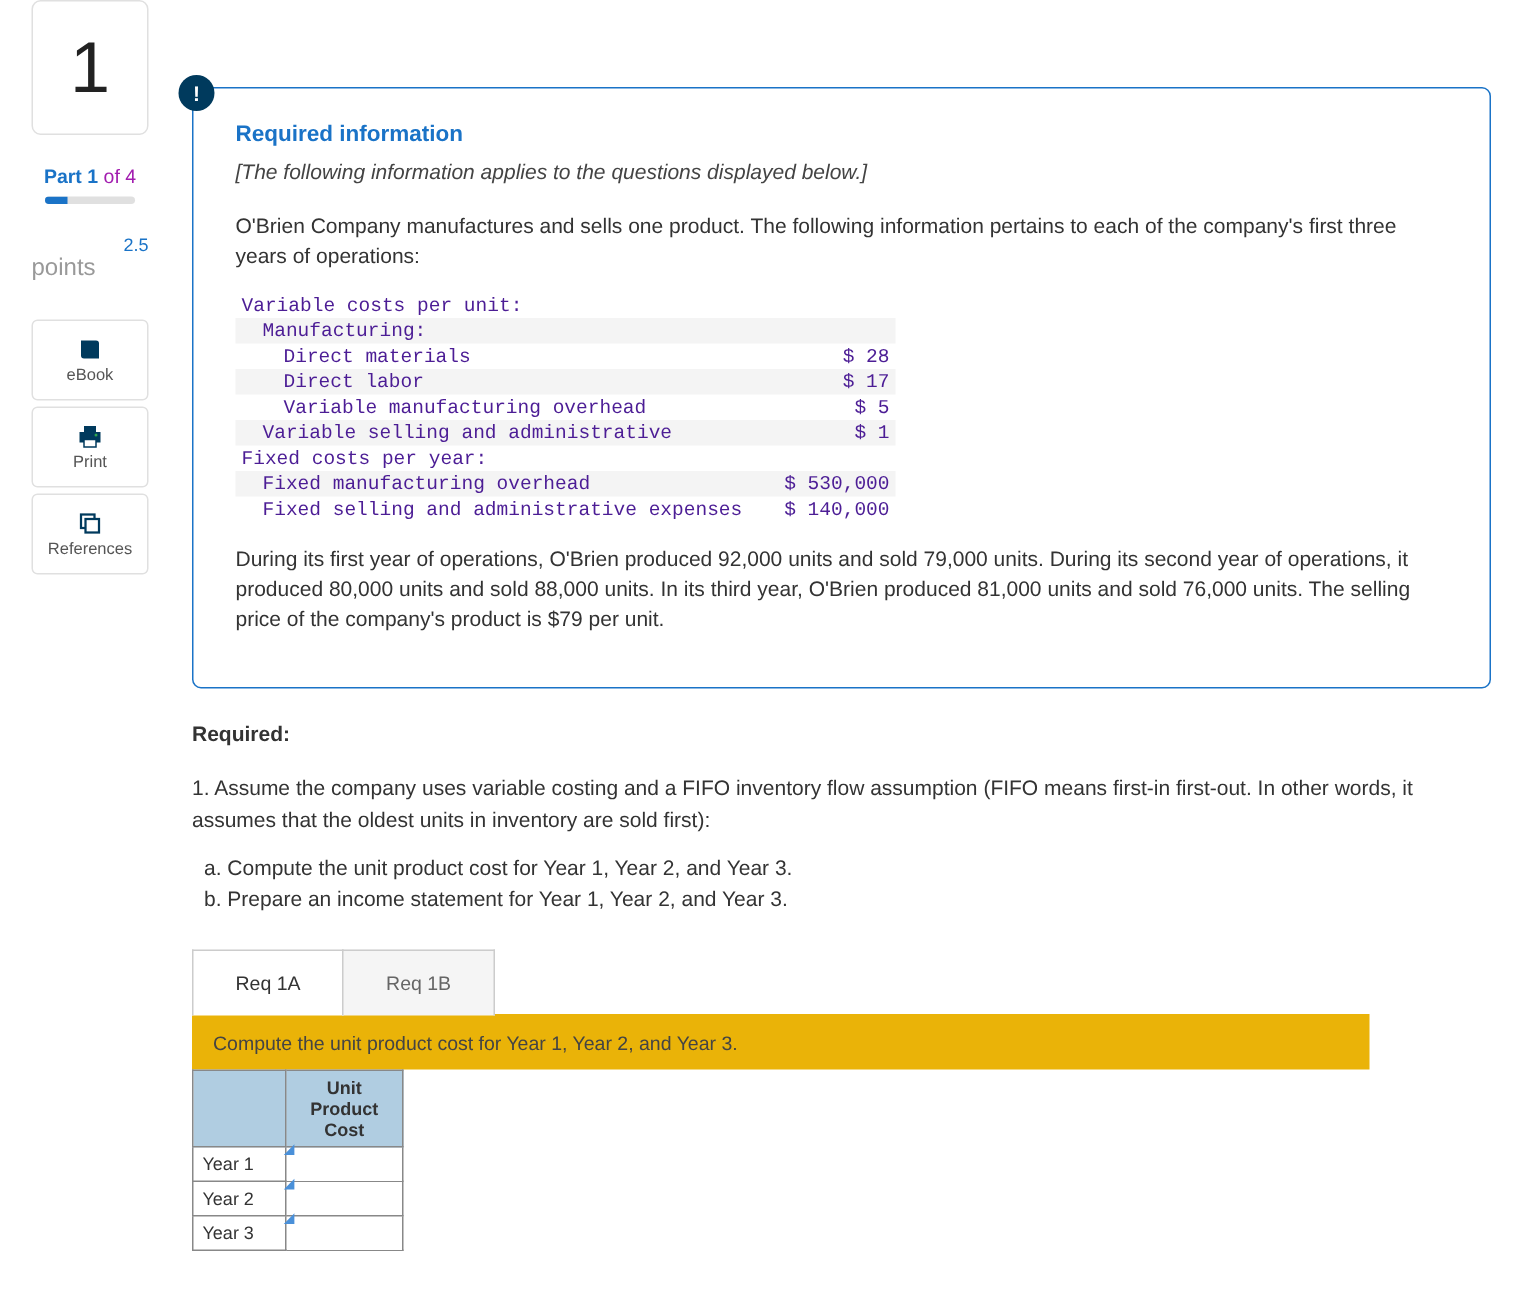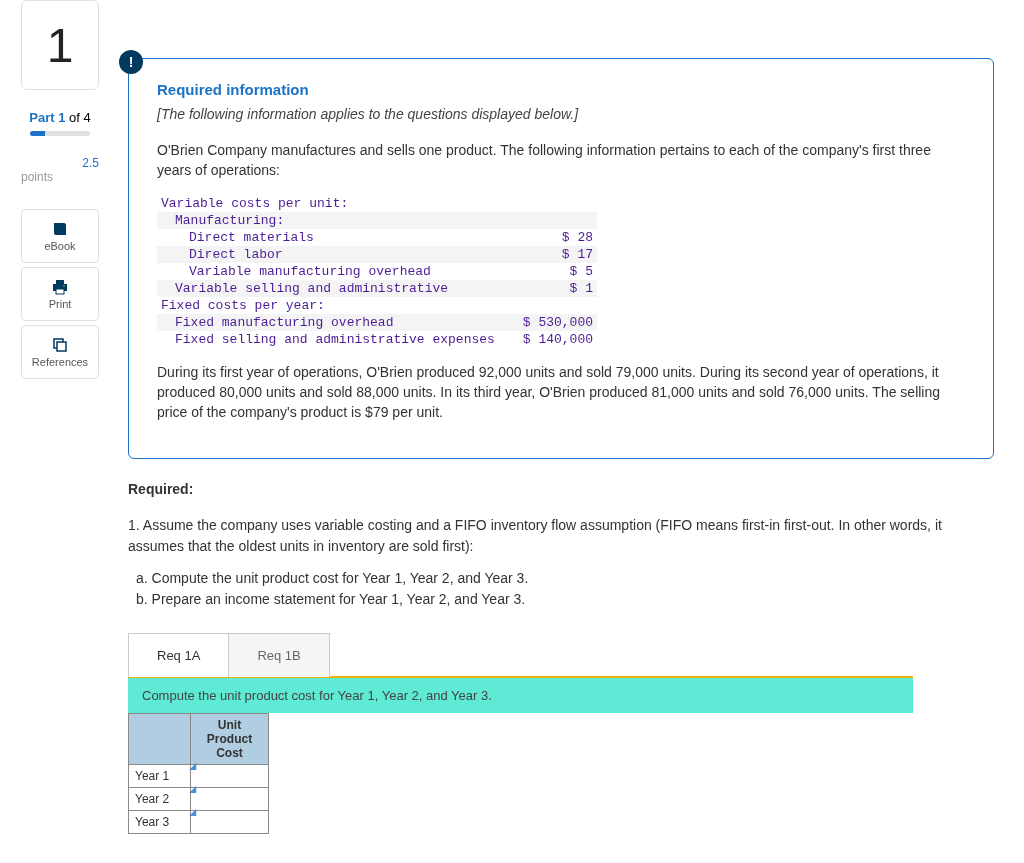--- a/index.html
+++ b/index.html
@@ -30,42 +30,42 @@
     font-weight: 300;
     color: #222;
     margin-bottom: 20px;
   }
   .part-label {
     font-size: 13px;
     color: #1a73c7;
     text-align: center;
   }
   .part-label .bold { font-weight: bold; }
-  .part-label .grey { color: #000000; text-align: center; }
+  .part-label .grey { color: #a21caf; text-align: center; }
   .progress-bar {
     width: 60px;
     height: 5px;
     background: #e0e0e0;
     border-radius: 3px;
     margin: 6px auto 20px;
     overflow: hidden;
   }
   .progress-fill {
     height: 100%;
     width: 25%;
     background: #1a73c7;
   }
   .points-value {
     font-size: 12px;
     color: #1a73c7;
     text-align: right;
     width: 78px;
   }
   .points-label {
-    font-size: 12px;
+    font-size: 16px;
     color: #999;
     text-align: left;
     width: 78px;
     margin-bottom: 25px;
   }
   .tool-btn {
     width: 78px;
     height: 54px;
     border: 1px solid #e0e0e0;
     border-radius: 4px;
@@ -156,21 +156,21 @@
     cursor: pointer;
     border: 1px solid #ccc;
     border-bottom: none;
     margin-right: -1px;
     background: #fff;
     position: relative;
     top: 1px;
   }
   .tab.inactive { background: #f5f5f5; color: #666; }
   .tab-instruction {
-    background: #5eead4;
+    background: #eab308;
     padding: 10px 14px;
     font-size: 13px;
     color: #444;
   }
   .upc-table {
     border-collapse: collapse;
     margin: 0;
   }
   .upc-table th {
     background: #b0cde1;

